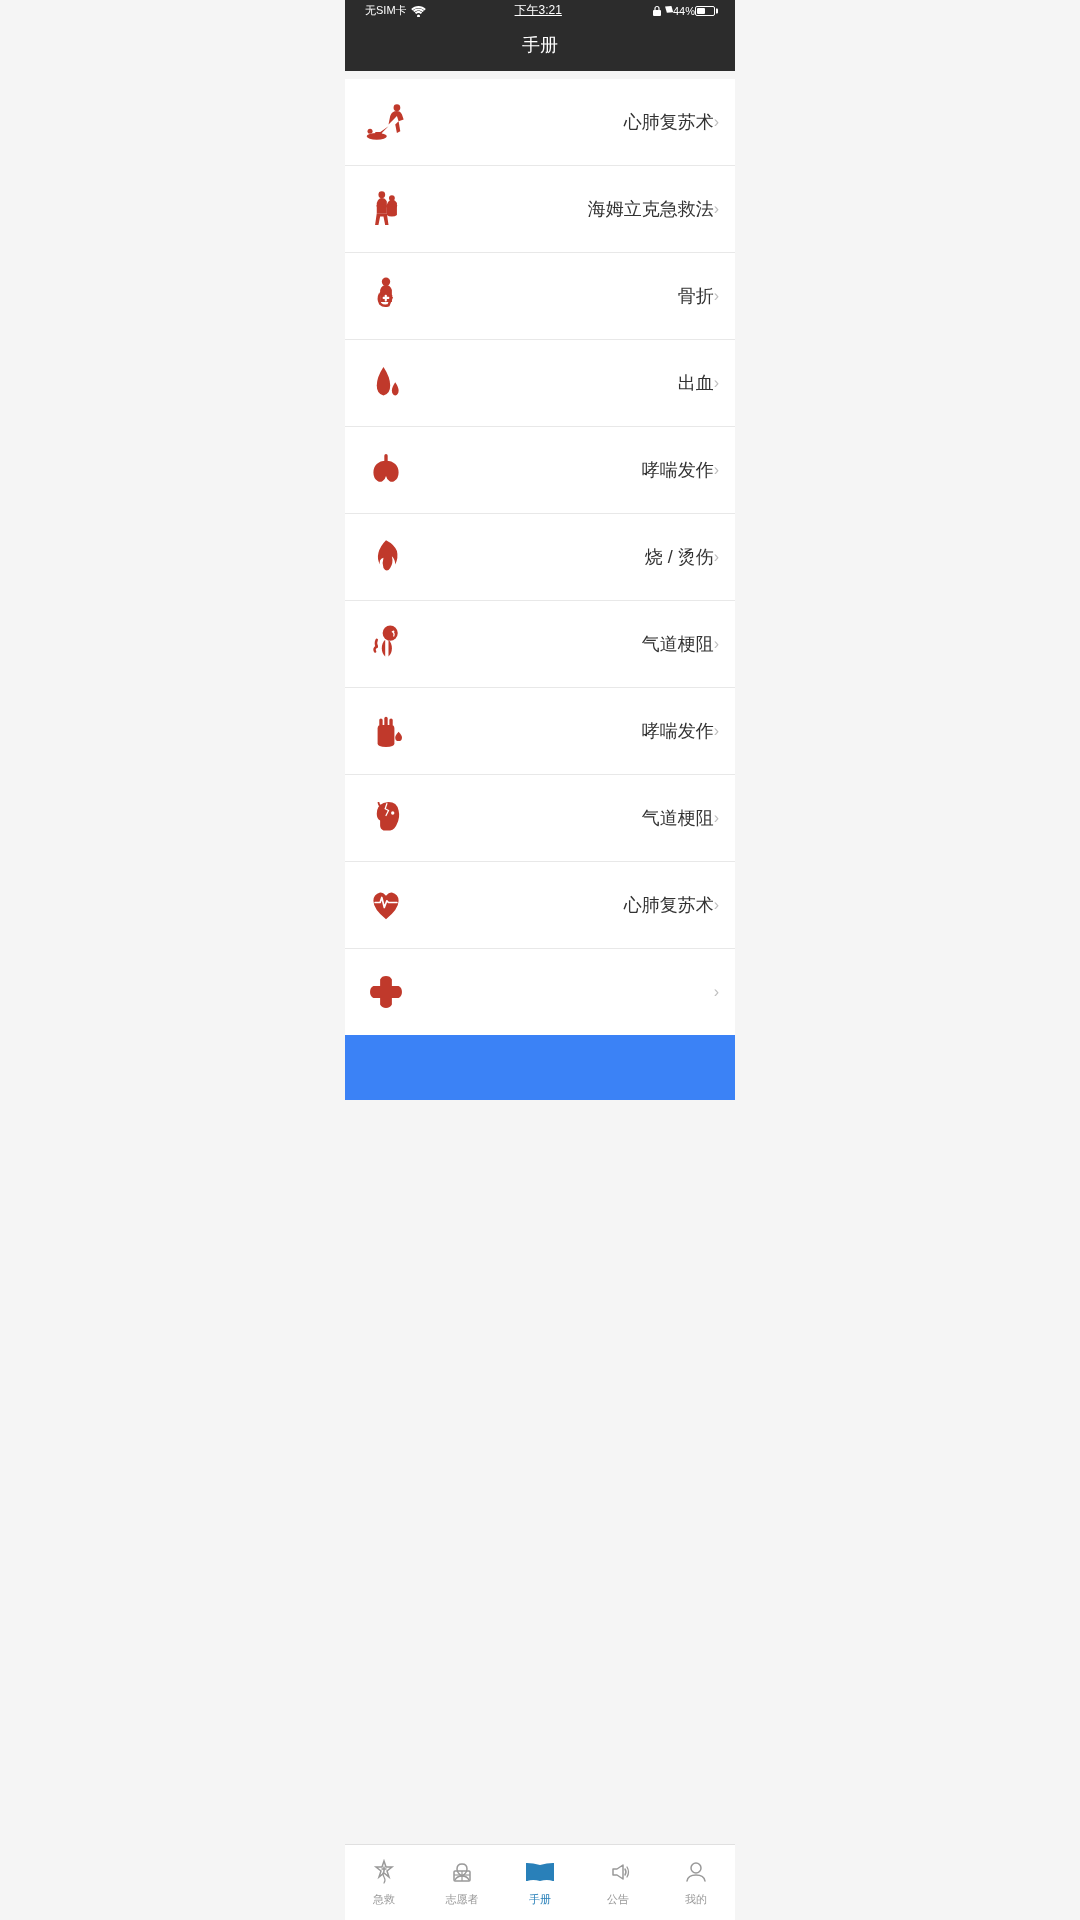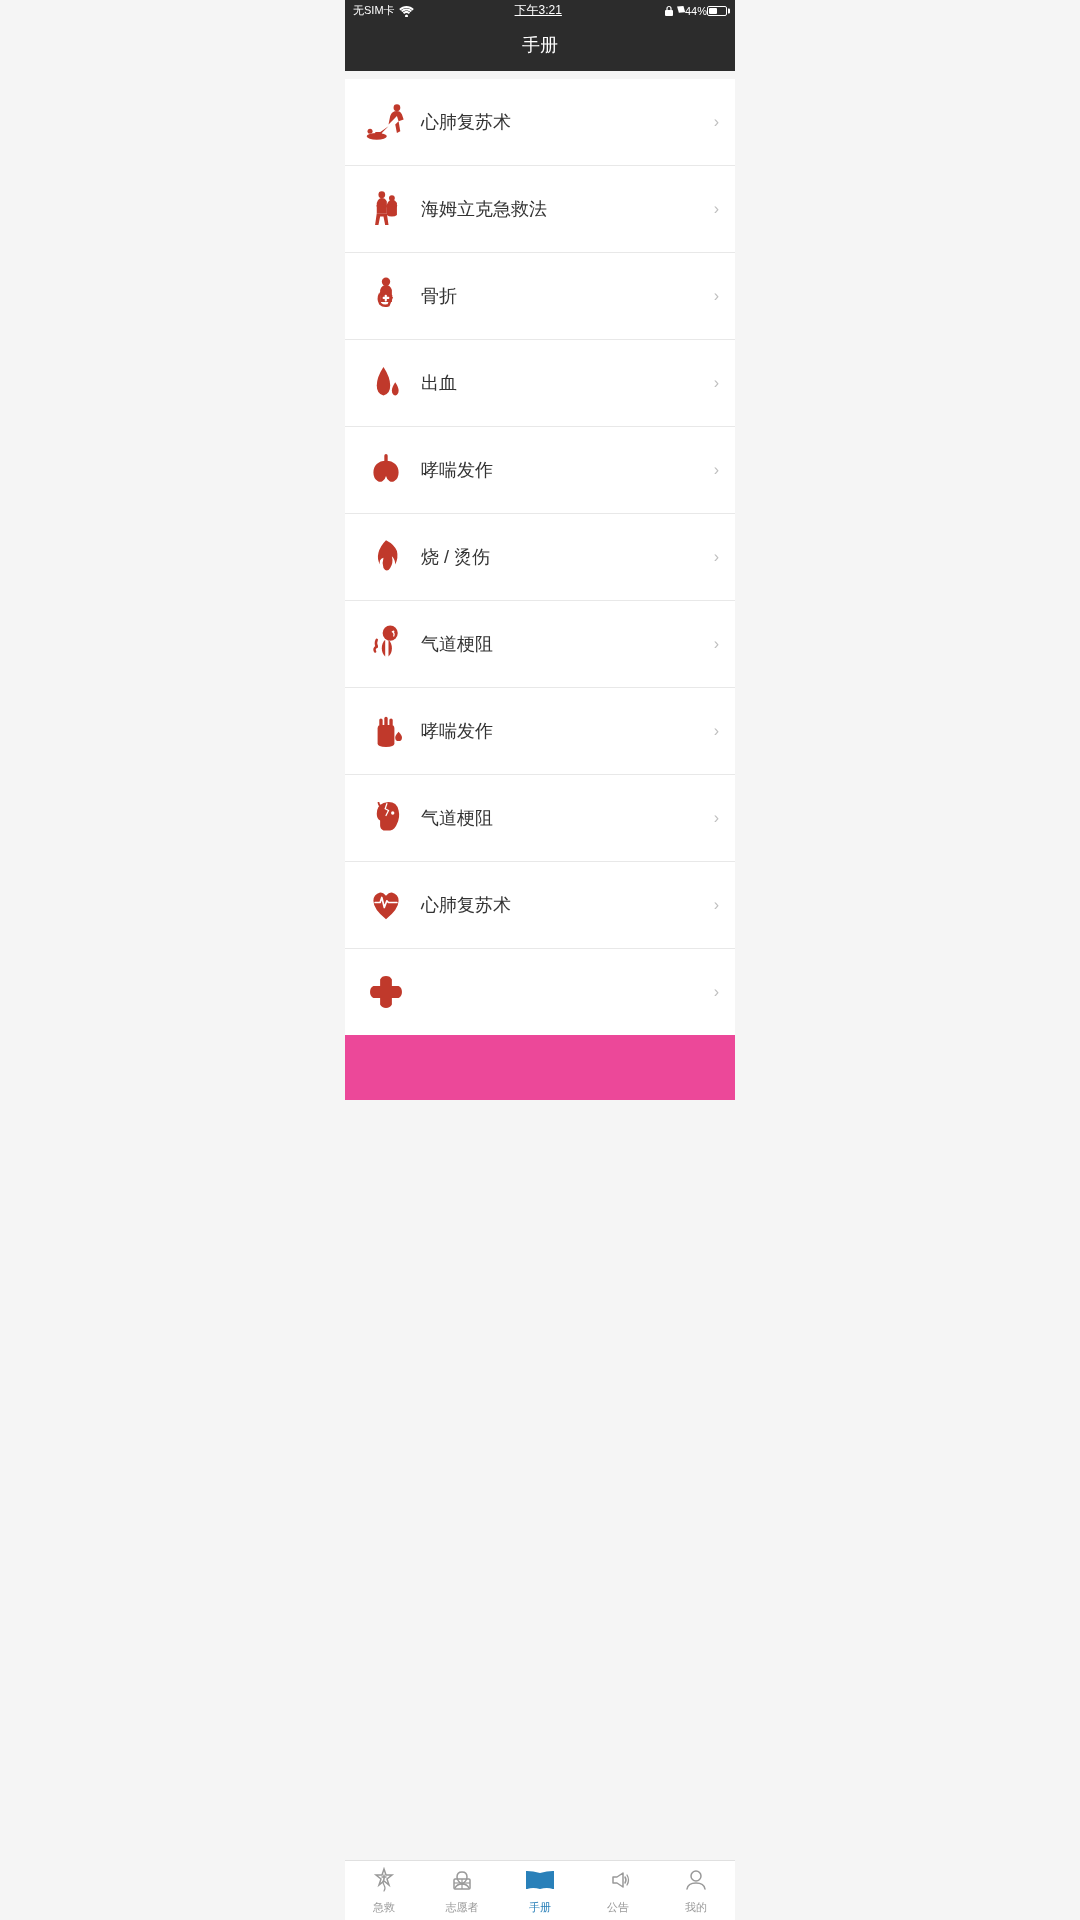--- a/index.html
+++ b/index.html
@@ -20,21 +20,21 @@
     }
 
     
     .status-bar {
       background: #2c2c2c;
       color: white;
       height: 21px;
       display: flex;
       align-items: center;
       justify-content: space-between;
-      padding: 0 8px;
+      padding: 0 20px;
       font-size: 11px;
     }
 
     .status-left {
       display: flex;
       align-items: center;
       gap: 4px;
     }
 
     .status-center {
@@ -85,22 +85,23 @@
       background: #2c2c2c;
       color: white;
       text-align: center;
       padding: 12px 0 14px;
       font-size: 18px;
       font-weight: 400;
     }
 
     
     .content {
-      background: #ec4899;
+      background: #3b82f6;
       margin-top: 8px;
+      text-align: right;
     }
 
     .list-item {
       display: flex;
       align-items: center;
       padding: 18px 16px;
       border-bottom: 1px solid #e8e8e8;
       cursor: pointer;
       background: white;
     }
@@ -140,21 +141,21 @@
     .tab-bar {
       position: fixed;
       bottom: 0;
       left: 50%;
       transform: translateX(-50%);
       width: 390px;
       background: white;
       border-top: 1px solid #e0e0e0;
       display: flex;
       align-items: center;
-      height: 60px;
+      height: 76px;
     }
 
     .tab-item {
       flex: 1;
       display: flex;
       flex-direction: column;
       align-items: center;
       justify-content: center;
       gap: 3px;
       cursor: pointer;

